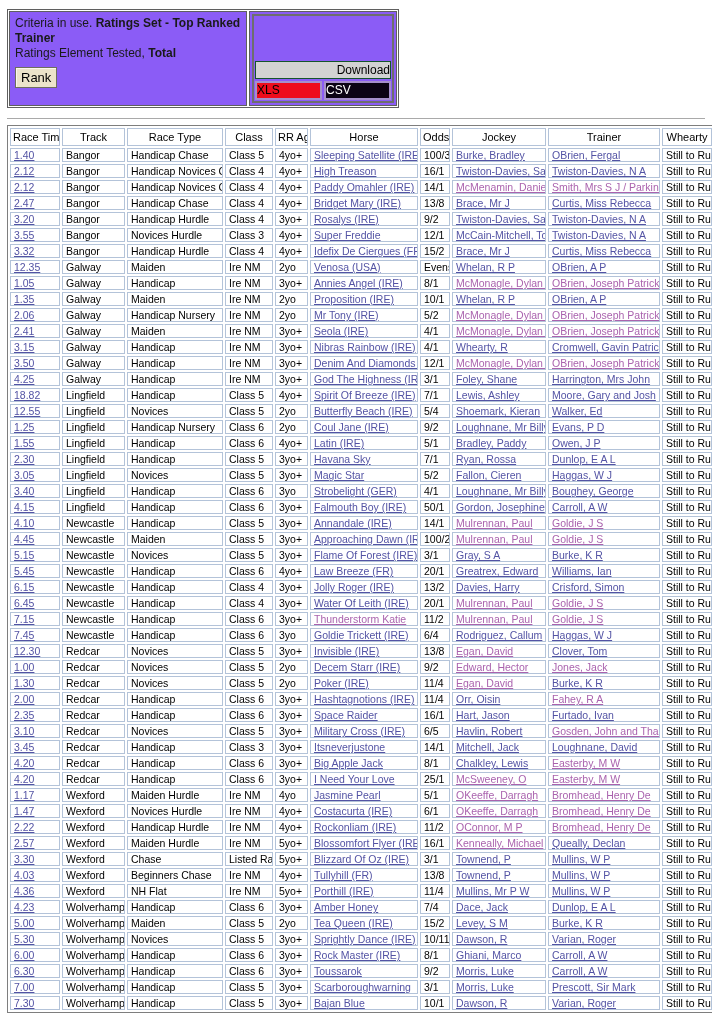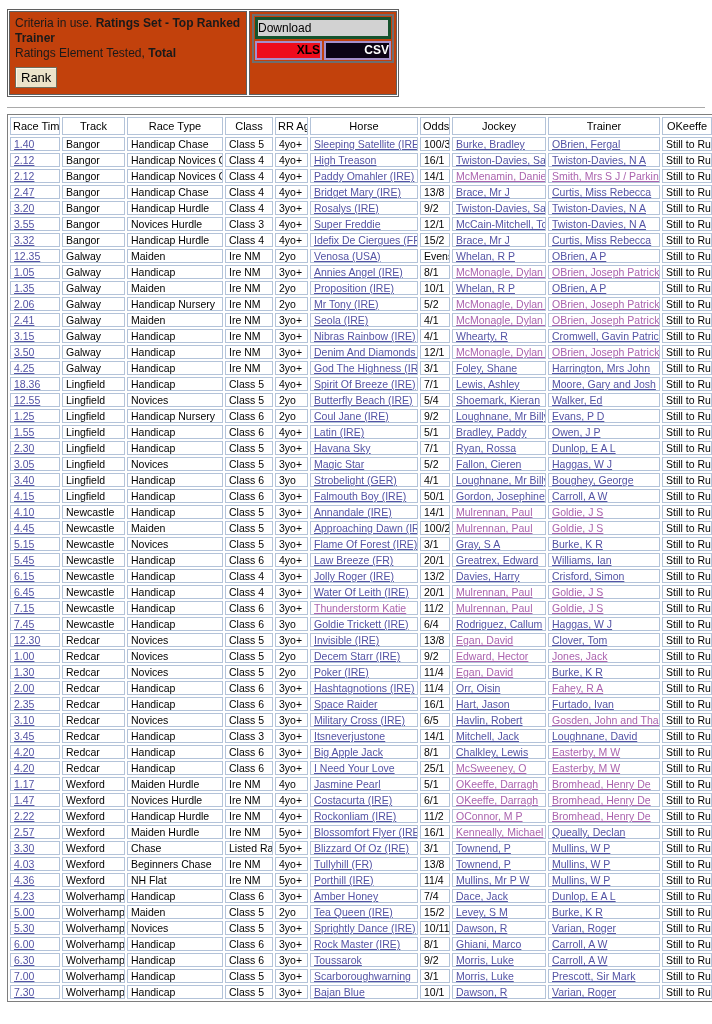--- a/index.html
+++ b/index.html
@@ -25,53 +25,54 @@
   
   .top-wrap{
     display:inline-grid;
     grid-template-columns:238px 148px;
     gap:2px;
     border:1px solid #5f5f5f;
     background:#fff;
     padding:1px;
     margin-top:2px;
   }
-  .panel-cell{border:1px solid #5f5f5f;background:#c2410c;}
+  .panel-cell{border:1px solid #5f5f5f;background:#8b5cf6;}
   .criteria-cell{padding:4px 5px 6px 5px;}
   .criteria-text{font-size:12px;line-height:15px;}
   .criteria-text b{font-weight:bold;}
   .btn-row{margin-top:6px;}
   .ui-btn{
     font-family:"Liberation Sans","DejaVu Sans",sans-serif;
     font-size:13px;
     color:#000;
     background:var(--btn-bg);
     border:1px solid #6f6f5e;
     box-shadow:inset 1px 1px 0 #fbf7ec;
     padding:2px 5px;
     margin-right:3px;
     cursor:pointer;
     text-align:center;
   }
   .download-cell{padding:2px;}
   .dl-table{border:2px solid #6e6e6e;padding:1px;}
   .dl-header{
-    border:3px solid #14532d;
+    border:1px solid #14532d;
     background:var(--dl-header-bg);
-    text-align:left;
+    text-align:right;
     font-size:12px;
     line-height:16px;
     color:#000;
+    margin-top:44px;
   }
   .dl-btn-row{display:grid;grid-template-columns:1fr 1fr;gap:2px;margin-top:2px;}
   .dl-btn{
     border:2px solid var(--dl-btn-border);
-    text-align:right;
+    text-align:left;
     font-size:12px;
-    font-weight:bold;
+    font-weight:normal;
     line-height:15px;
     cursor:pointer;
   }
   .dl-xls{background:var(--xls-bg);color:#000;}
   .dl-csv{background:var(--csv-bg);color:#fff;}
 
   hr.separator{
     border:none;
     border-top:1px solid #a9a9a9;
     margin:10px 0 6px 0;
@@ -156,21 +157,21 @@
       <tr>
         <th>Race Time</th>
         <th>Track</th>
         <th>Race Type</th>
         <th>Class</th>
         <th>RR Age</th>
         <th>Horse</th>
         <th>Odds</th>
         <th>Jockey</th>
         <th>Trainer</th>
-        <th>OKeeffe</th>
+        <th>Whearty</th>
       </tr>
     </thead>
   <tbody>
       <tr>
         <td><a class="lnk">1.40</a></td>
         <td>Bangor</td>
         <td>Handicap Chase</td>
         <td>Class 5</td>
         <td>4yo+</td>
         <td><a class="lnk">Sleeping Satellite (IRE)</a></td>
@@ -341,21 +342,21 @@
         <td>Handicap</td>
         <td>Ire NM</td>
         <td>3yo+</td>
         <td><a class="lnk">God The Highness (IRE)</a></td>
         <td>3/1</td>
         <td><a class="lnk">Foley, Shane</a></td>
         <td><a class="lnk">Harrington, Mrs John</a></td>
         <td>Still to Run</td>
       </tr>
       <tr>
-        <td><a class="lnk">18.36</a></td>
+        <td><a class="lnk">18.82</a></td>
         <td>Lingfield</td>
         <td>Handicap</td>
         <td>Class 5</td>
         <td>4yo+</td>
         <td><a class="lnk">Spirit Of Breeze (IRE)</a></td>
         <td>7/1</td>
         <td><a class="lnk">Lewis, Ashley</a></td>
         <td><a class="lnk">Moore, Gary and Josh</a></td>
         <td>Still to Run</td>
       </tr>

